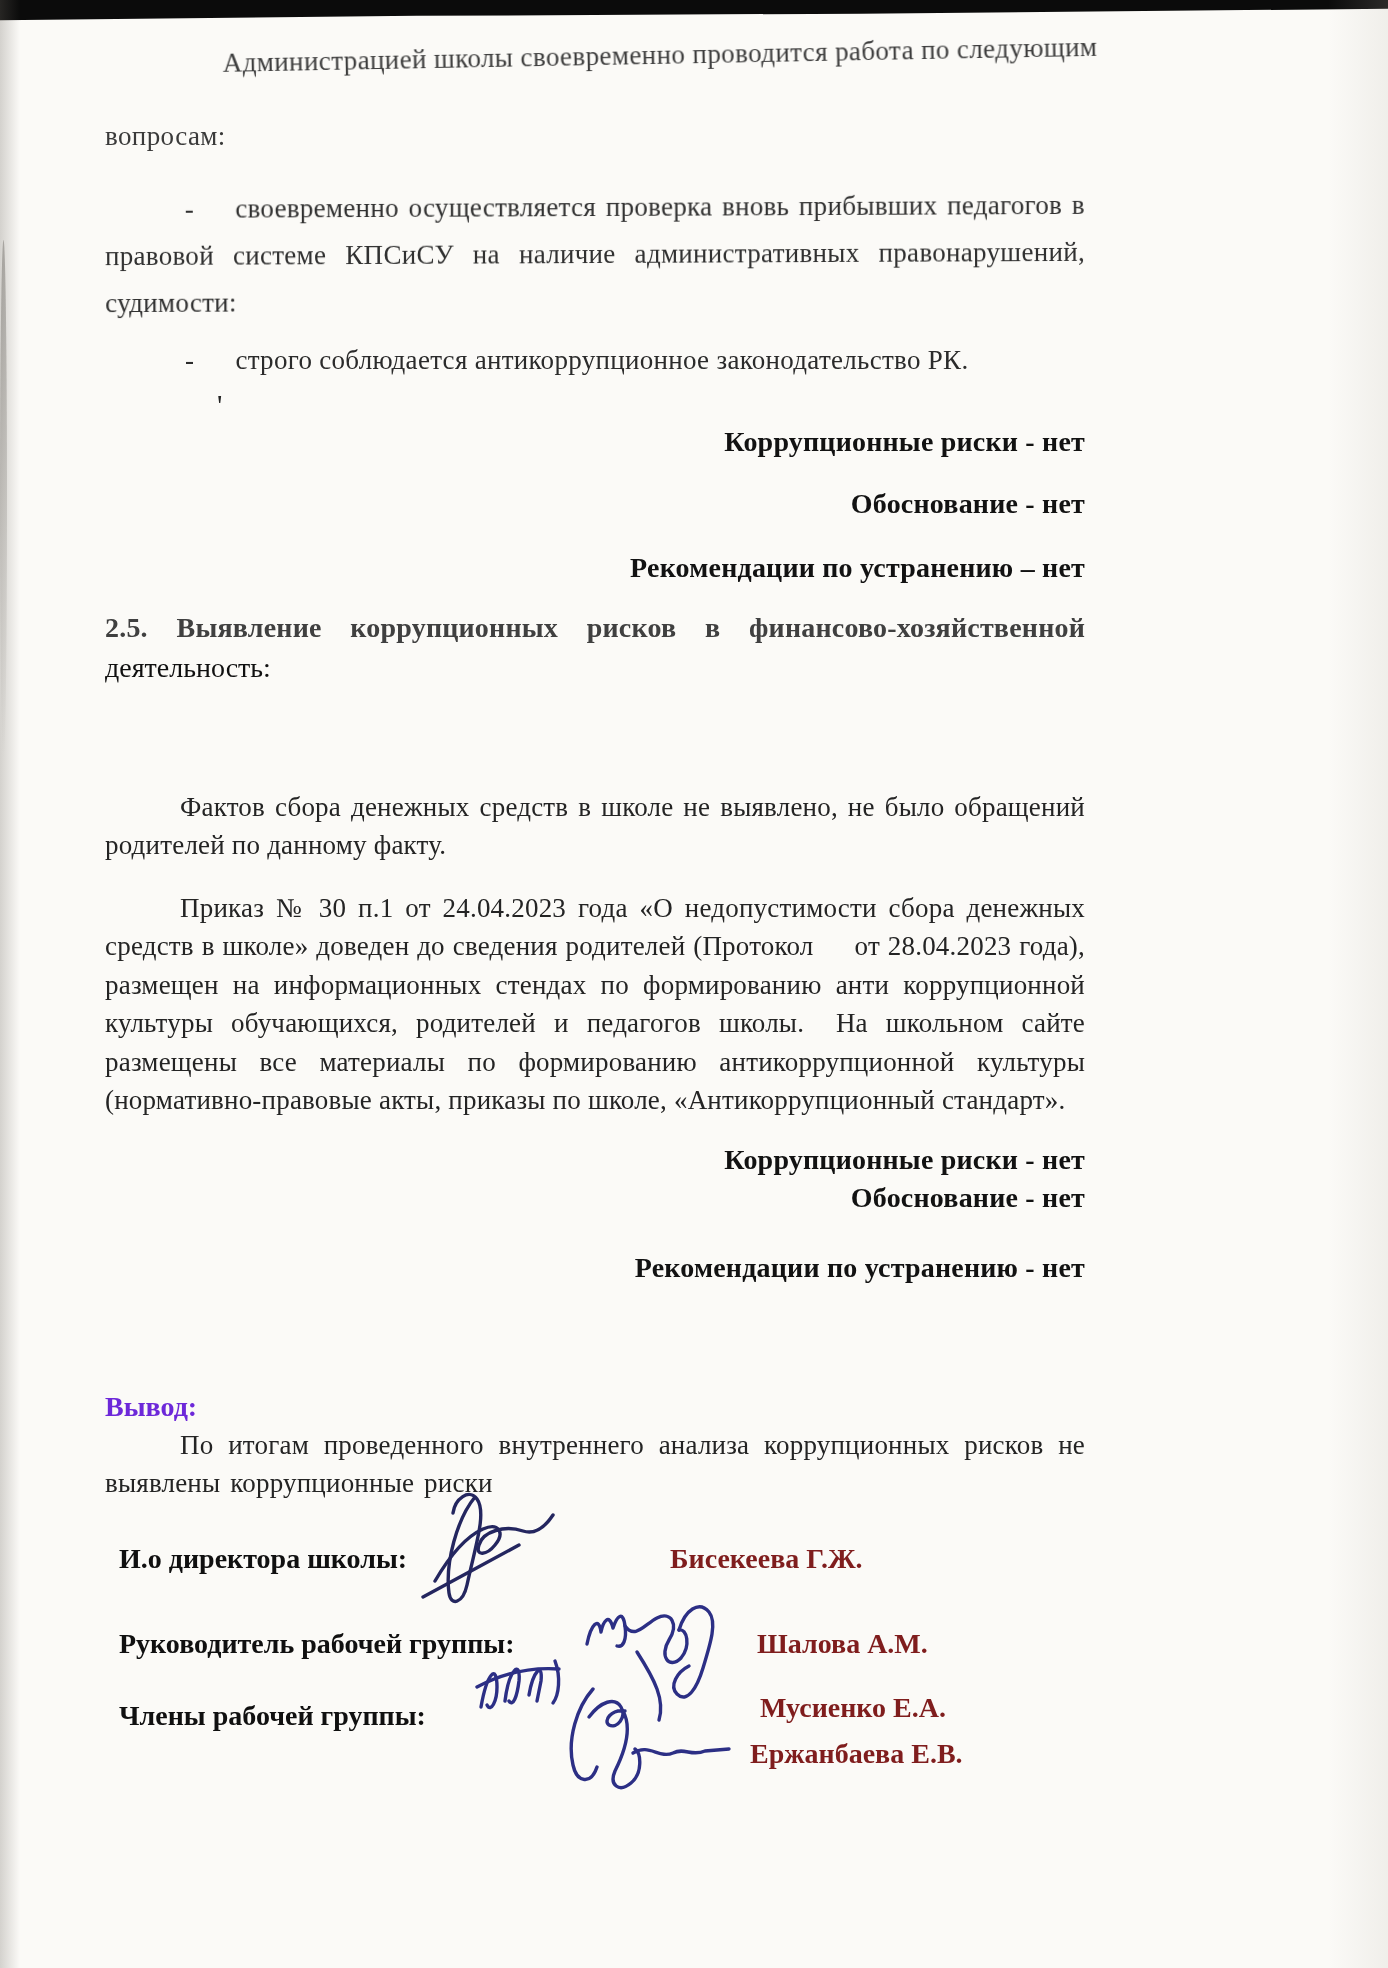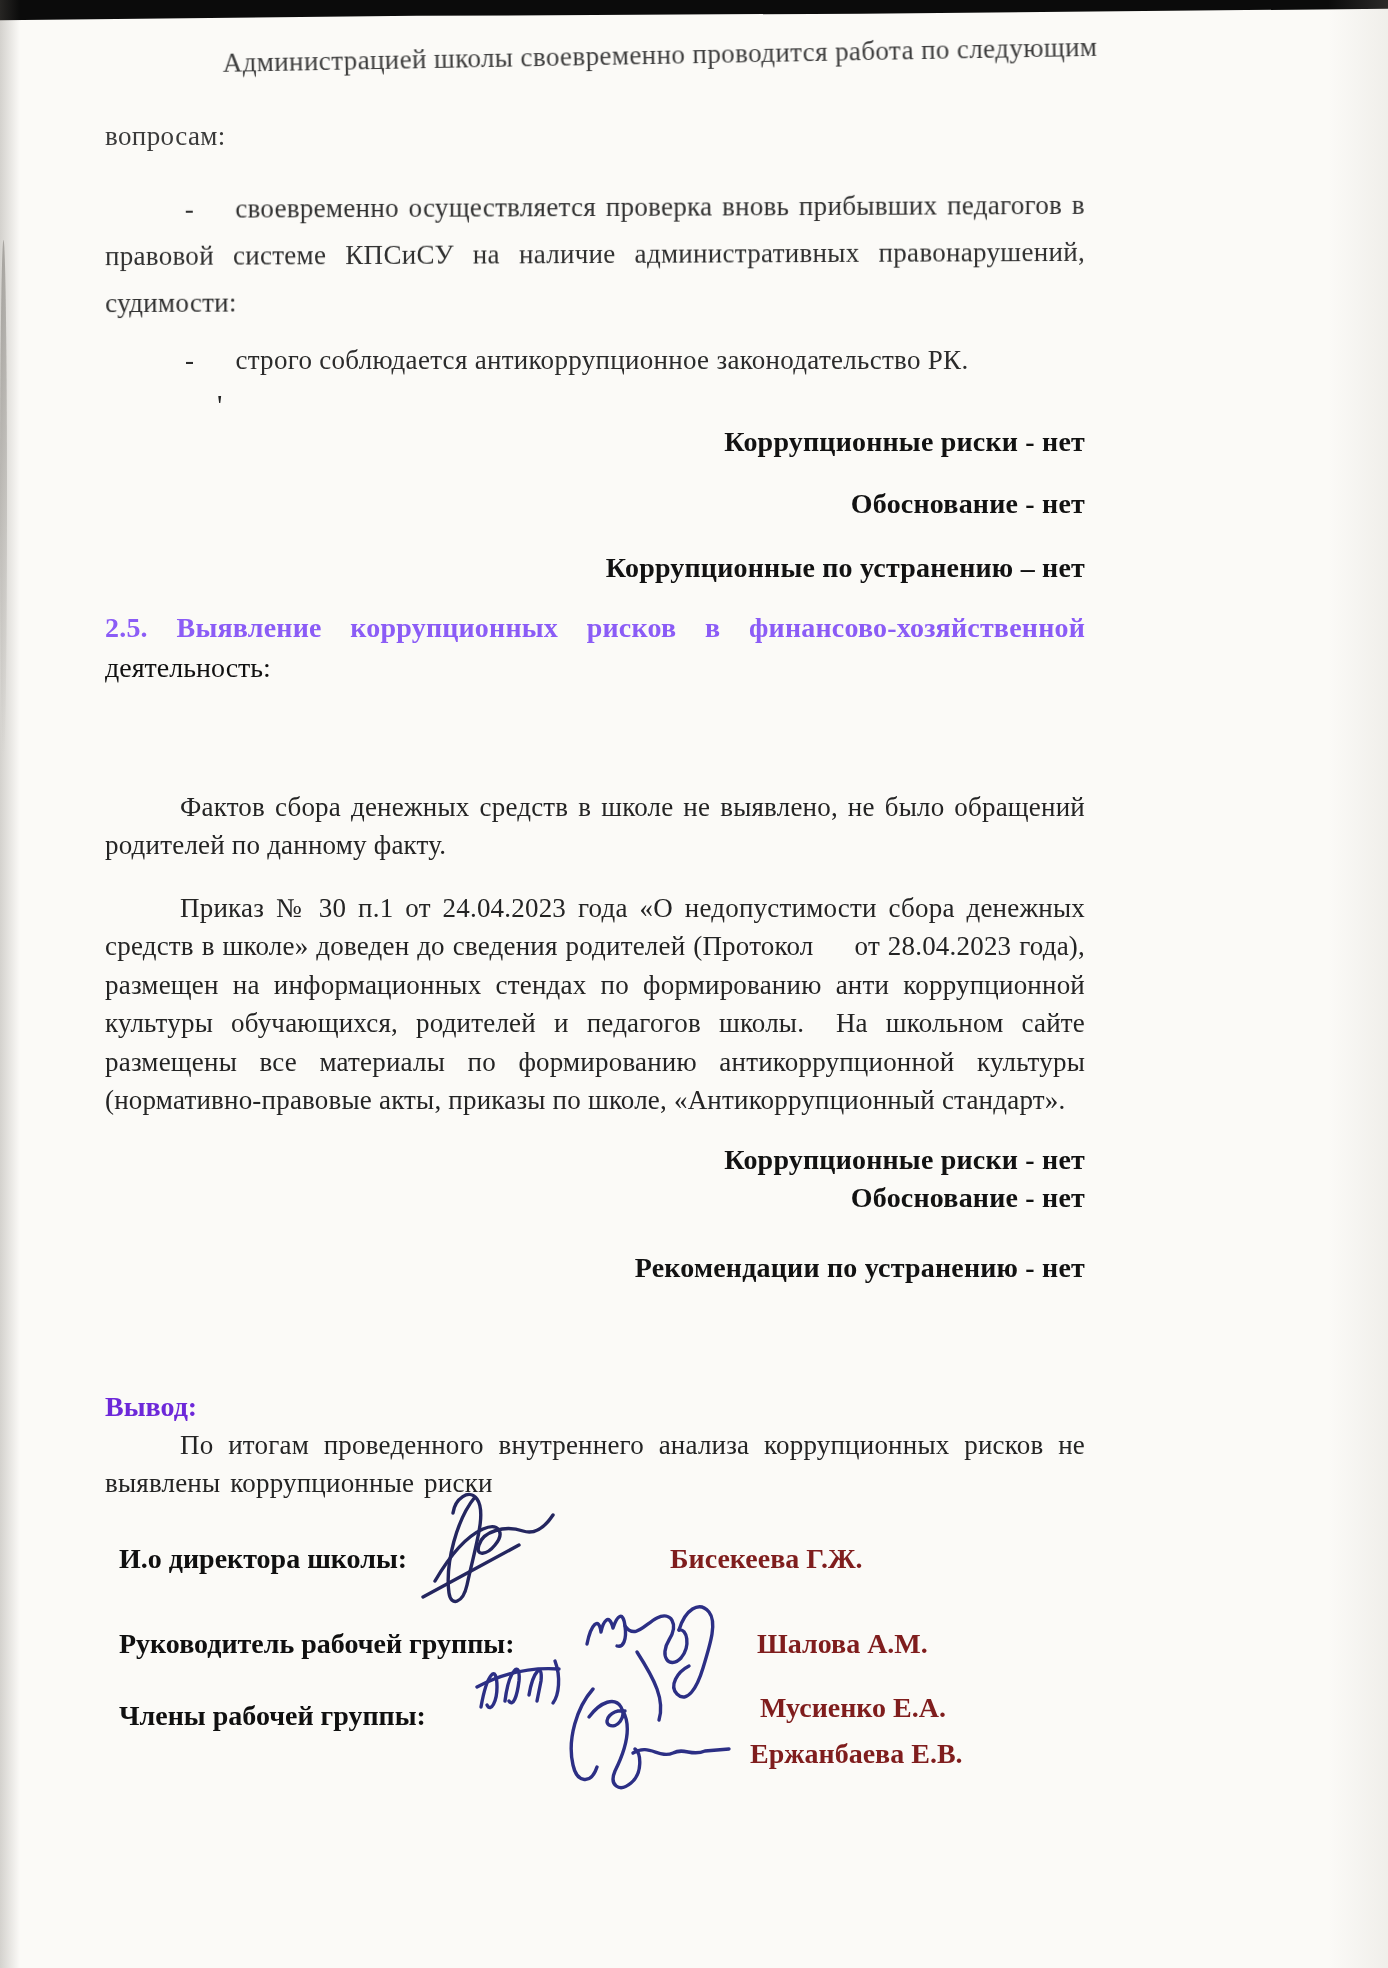--- a/index.html
+++ b/index.html
@@ -44,21 +44,21 @@
     transform:rotate(-.25deg);
   }
   .bullet2{margin:16px 0 0 0;text-indent:80px;color:#2b2b2b;filter:blur(.25px);letter-spacing:.3px;}
   .artifact{position:absolute;left:112px;top:388px;font-size:30px;color:#222;}
 
   .risk{margin:0;padding-left:74px;font-size:28px;font-weight:700;color:#121212;line-height:36px;letter-spacing:.2px;text-align:right;}
   .risk.m1{margin-top:44px;} .risk.m2{margin-top:26px;} .risk.m3{margin-top:28px;}
   .risk.n1{margin-top:22px;} .risk.n2{margin-top:2px;}  .risk.n3{margin-top:34px;}
 
   .h25-line1{
-    margin:22px 0 0 0;font-size:28px;font-weight:700;color:#8b5cf6;line-height:40px;
+    margin:22px 0 0 0;font-size:28px;font-weight:700;color:#404040;line-height:40px;
     text-align:justify;text-align-last:justify;letter-spacing:.2px;
   }
   .h25-line2{margin:0;font-size:28px;font-weight:400;color:#101010;line-height:40px;}
 
   .para{margin:0;text-indent:75px;text-align:justify;color:#242424;letter-spacing:.2px;}
   .para.facts{margin-top:100px;}
   .para.order{margin-top:24px;}
   .para.concl{word-spacing:3px;}
 
   .conclusion-label{margin:102px 0 0 0;font-size:28px;font-weight:700;color:#6d28d9;line-height:38px;}
@@ -86,21 +86,21 @@
 
     <p class="intro-line1">Администрацией школы своевременно проводится работа по следующим</p>
     <p class="intro-line2">вопросам:</p>
 
     <p class="t bullet1">-  своевременно осуществляется проверка вновь прибывших педагогов в правовой системе КПСиСУ на наличие административных правонарушений, судимости:</p>
     <p class="t bullet2">-  строго соблюдается антикоррупционное законодательство РК.</p>
     <span class="artifact">'</span>
 
     <p class="risk m1">Коррупционные риски - нет</p>
     <p class="risk m2">Обоснование - нет</p>
-    <p class="risk m3">Коррупционные по устранению – нет</p>
+    <p class="risk m3">Рекомендации по устранению – нет</p>
 
     <p class="h25-line1">2.5. Выявление коррупционных рисков в финансово-хозяйственной</p>
     <p class="h25-line2">деятельность:</p>
 
     <p class="t para facts">Фактов сбора денежных средств в школе не выявлено, не было обращений родителей по данному факту.</p>
     <p class="t para order">Приказ № 30 п.1 от 24.04.2023 года «О недопустимости сбора денежных средств в школе» доведен до сведения родителей (Протокол   от 28.04.2023 года), размещен на информационных стендах по формированию анти коррупционной культуры обучающихся, родителей и педагогов школы.  На школьном сайте размещены все материалы по формированию антикоррупционной культуры (нормативно-правовые акты, приказы по школе, «Антикоррупционный стандарт».</p>
 
     <p class="risk n1">Коррупционные риски - нет</p>
     <p class="risk n2">Обоснование - нет</p>
     <p class="risk n3">Рекомендации по устранению - нет</p>

